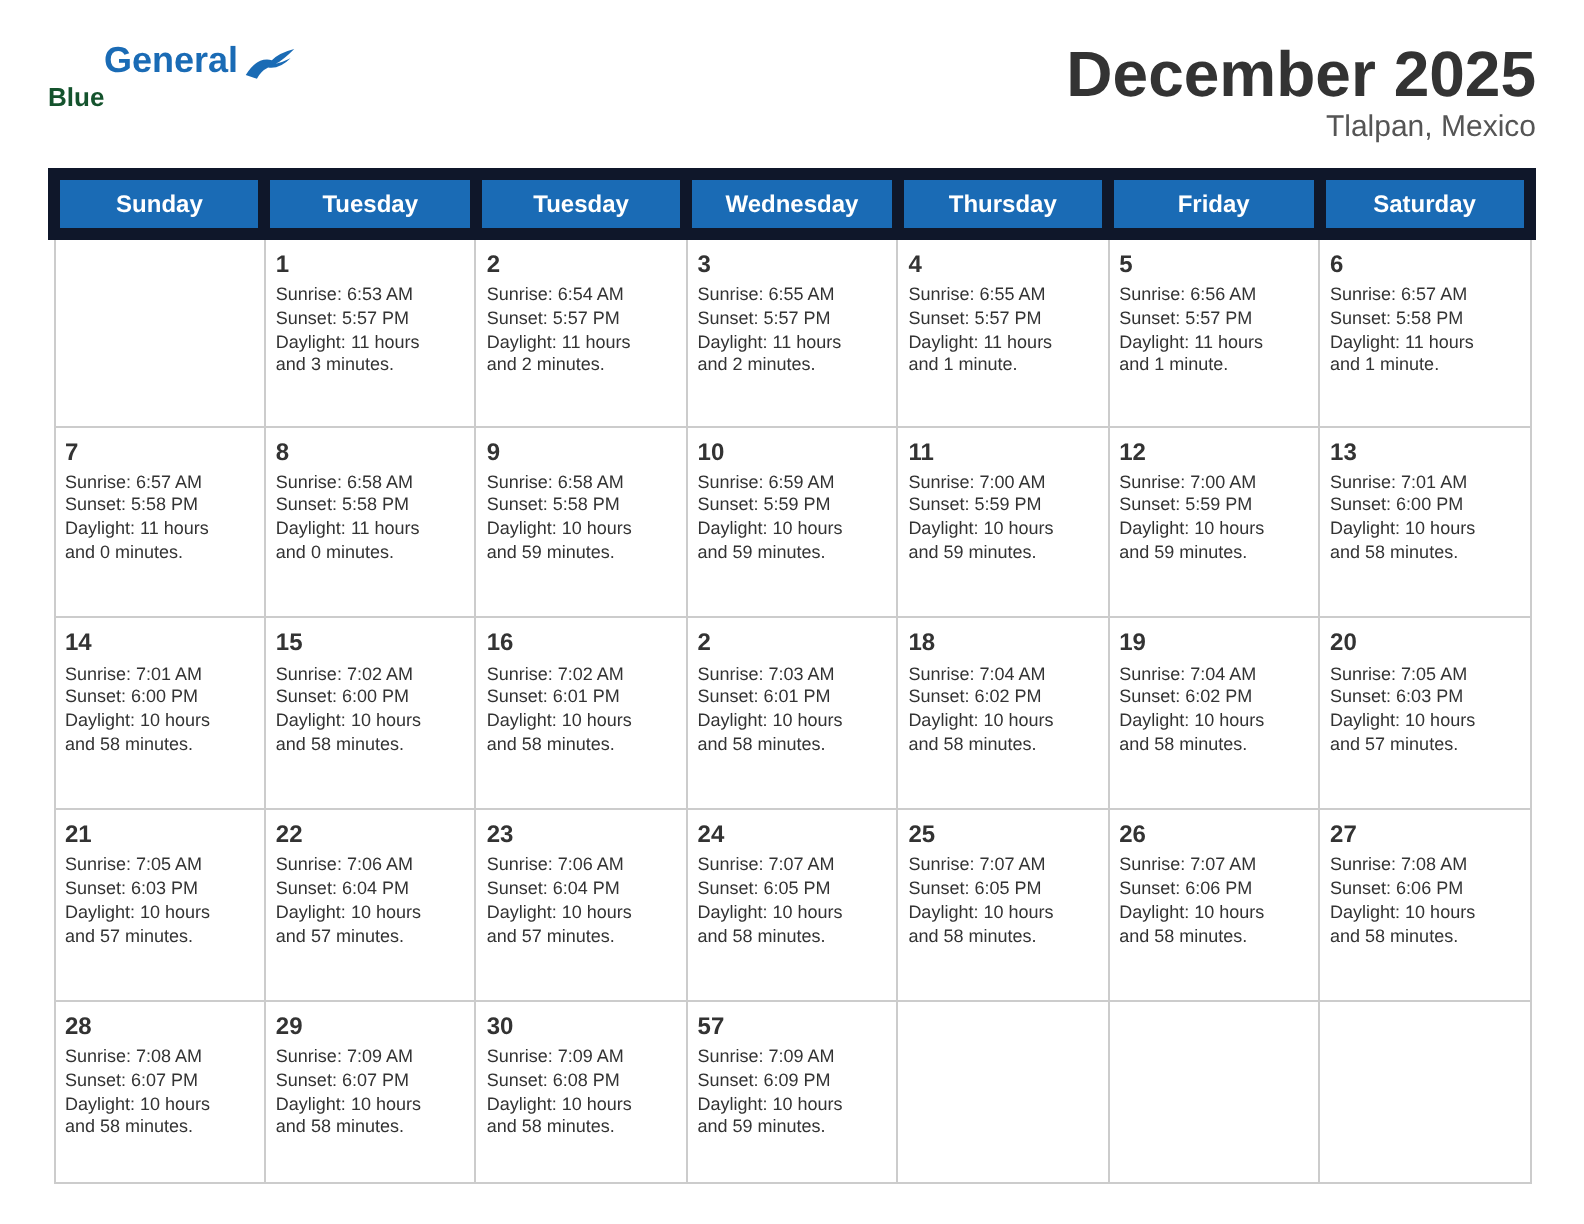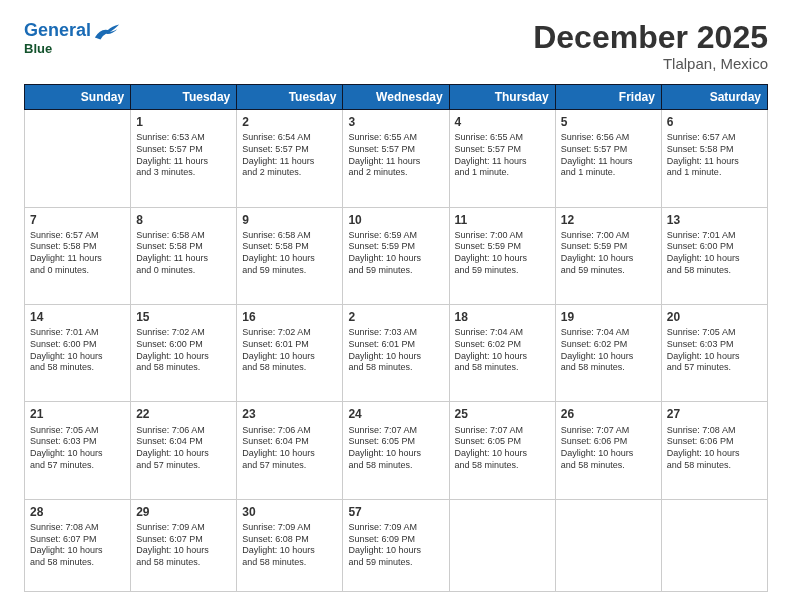--- a/index.html
+++ b/index.html
@@ -59,23 +59,23 @@
     .calendar {
       width: 100%;
       border-collapse: collapse;
       flex: 1;
     }
     .calendar th {
       background-color: #1a6bb5;
       color: white;
       font-size: 12px;
       font-weight: bold;
-      text-align: right;
+      text-align: center;
       padding: 5px 6px;
-      border: 1px solid #0f172a;
+      border: 6px solid #0f172a;
     }
     .calendar td {
       border: 1px solid #ccc;
       vertical-align: top;
       padding: 4px 5px;
       width: calc(100% / 7);
       font-size: 9.5px;
       color: #333;
       line-height: 1.35;
       height: 78px;
@@ -98,21 +98,21 @@
       height: 72px;
     }
   </style>
 </head>
 <body>
 
 <div class="page">
   <div class="header">
     <div class="logo">
       <div style="display:flex;flex-direction:column;align-items:flex-start;">
-        <div style="display:flex;align-items:center;">
+        <div style="display:flex;align-items:center;margin-left:28px;">
           <span class="logo-text">
             <span>General</span>
           </span>
           <svg class="logo-bird" viewBox="0 0 30 22" fill="none" xmlns="http://www.w3.org/2000/svg">
             <path d="M2 18 Q8 8 16 10 Q20 6 28 4 Q22 10 18 12 Q22 11 26 9 Q20 15 14 14 Q10 16 8 20Z" fill="#1a6bb5"></path>
           </svg>
         </div>
         <span class="logo-text" style="color:#14532d;font-size:13px;font-weight:bold;">Blue</span>
       </div>
     </div>

